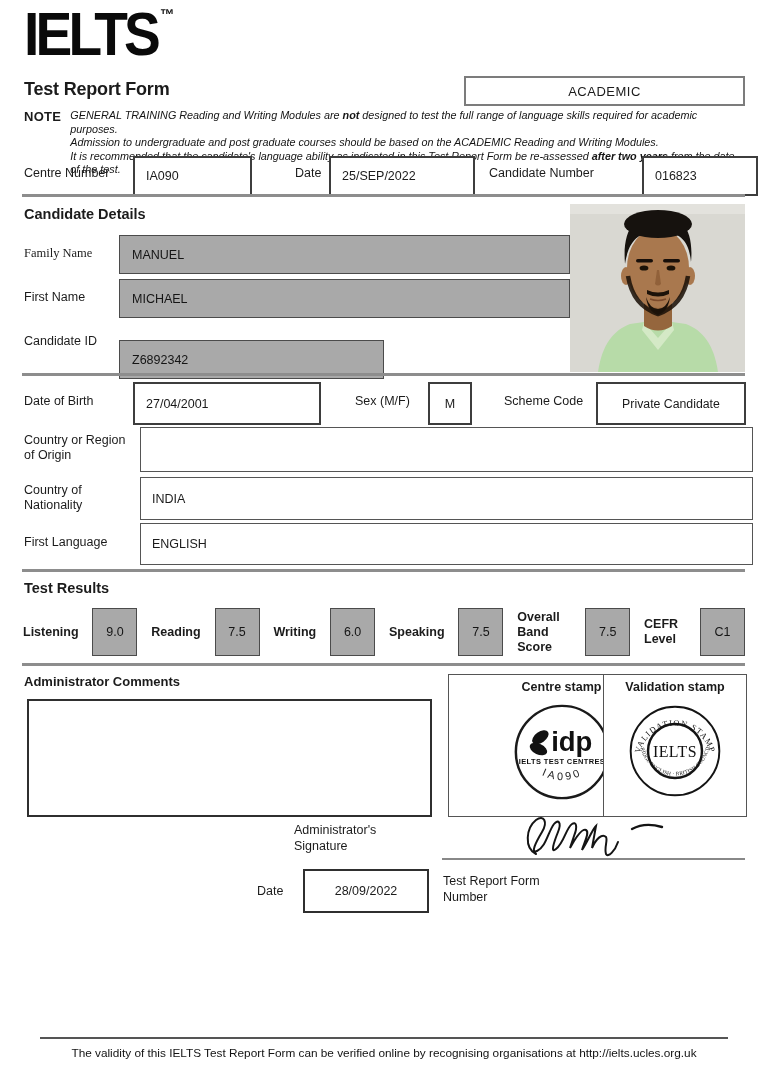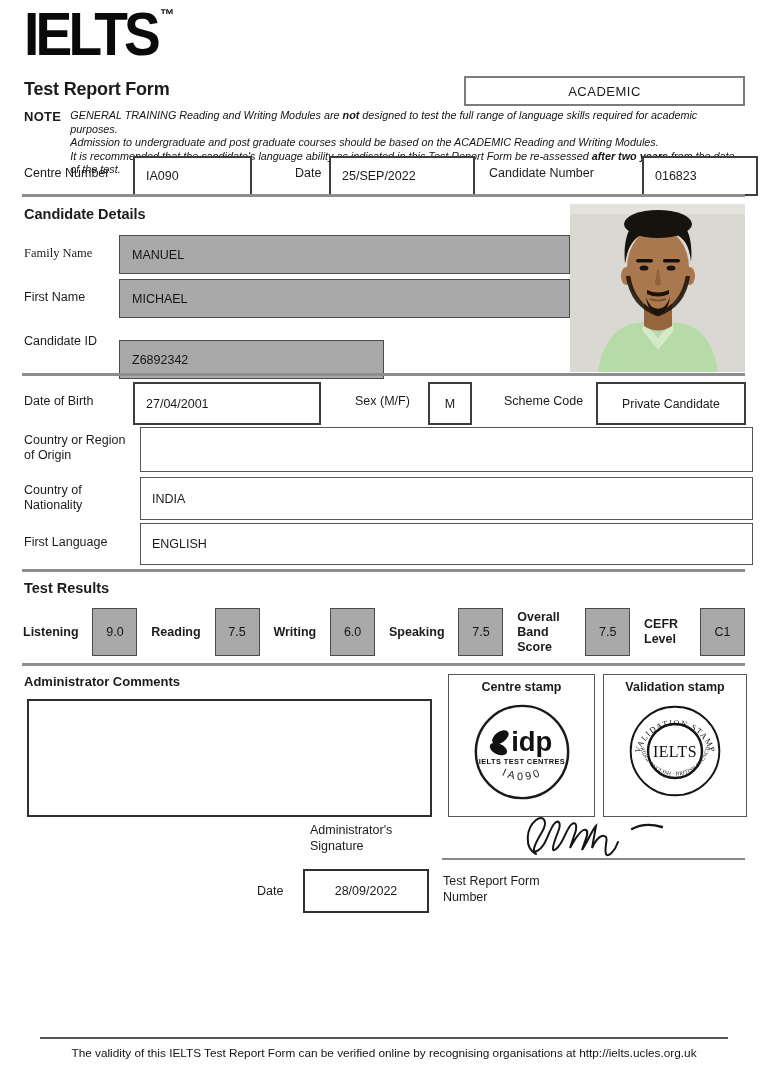--- a/index.html
+++ b/index.html
@@ -65,26 +65,26 @@
              align-items:center;justify-content:space-between;}
   .score-lbl{font-size:12.5px;font-weight:bold;line-height:15px;}
   .score-lbl.w3{width:54px;} .score-lbl.w2{width:42px;}
   .score-box{width:45px;height:48px;background:#a9a9a9;border:1.5px solid #4b4b4b;
              display:flex;align-items:center;justify-content:center;font-size:12.5px;color:#151515;box-sizing:border-box;}
 
   
   .adm-title{left:24px;top:674px;font-size:13px;font-weight:bold;}
   .comments-box{left:27px;top:699px;width:401px;height:114px;border:2px solid #2f2f2f;background:#fff;}
   .stamp-box{border:1.5px solid #555;background:#fff;}
-  .centre-stamp-box{left:448px;top:674px;width:145px;height:141px;}
+  .centre-stamp-box{left:448px;top:674px;width:145px;height:141px;padding-left:40px;}
   .valid-stamp-box{left:603px;top:674px;width:142px;height:141px;}
   .stamp-title{text-align:center;font-size:12.5px;font-weight:bold;margin-top:5px;}
   .stamp-svg{display:block;margin:4px auto 0;}
 
-  .sig-label{left:310px;top:822px;width:120px;font-size:12.5px;line-height:16px;}
+  .sig-label{left:294px;top:822px;width:120px;font-size:12.5px;line-height:16px;}
   .sig-svg{left:520px;top:812px;}
   .sig-line{left:442px;top:858px;width:303px;height:2px;background:#888;}
   .date2-lbl{left:257px;top:884px;}
   .date2-box{left:303px;top:869px;width:122px;height:40px;}
   .trfn-lbl{left:443px;top:874px;width:110px;line-height:15.5px;}
   .trfn-box{left:550px;top:868px;width:196px;height:41px;justify-content:center;padding-left:0;
             border-color:#666;font-size:12.3px;}
 
   
   .footer-line{left:40px;top:1037px;width:688px;height:2px;background:#555;}

